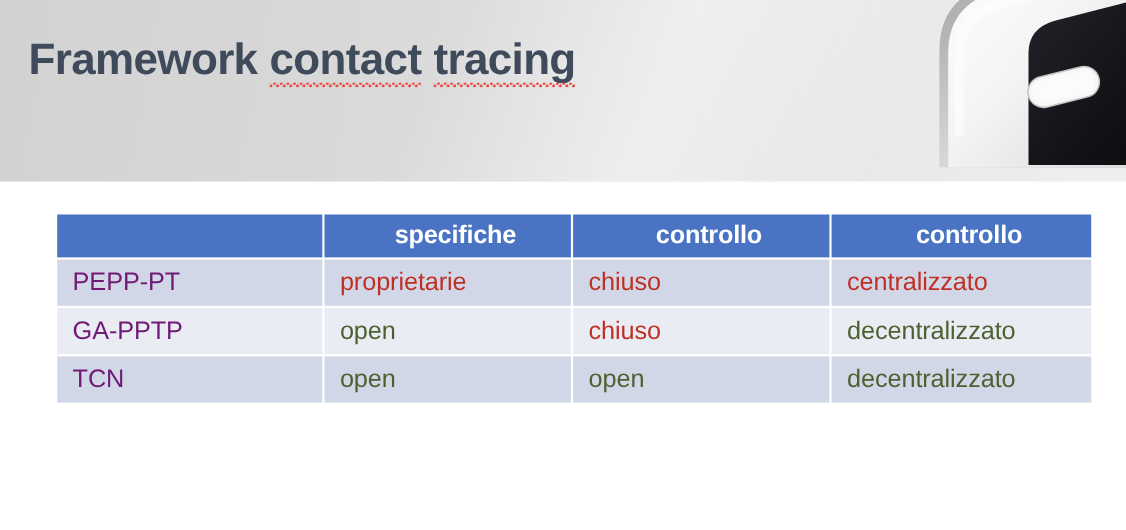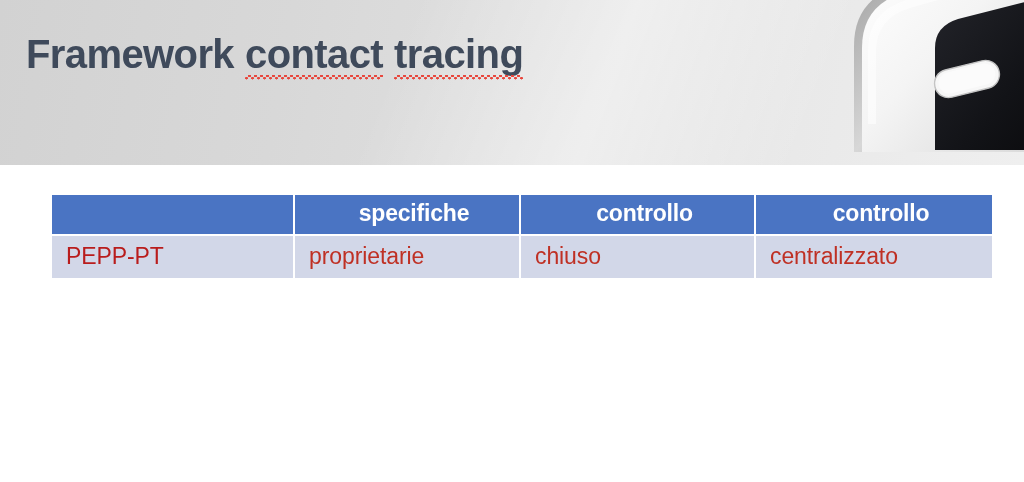--- a/index.html
+++ b/index.html
@@ -111,21 +111,21 @@
     height: 42px;
     font-size: 23px;
     padding: 0 0 2px 14px;
     vertical-align: middle;
     letter-spacing: -0.1px;
     white-space: nowrap;
   }
   tbody tr.odd td  { background: #d2d7e8; }
   tbody tr.even td { background: #eaecf4; }
 
-  td.name { color: #b91c1c; }
+  td.name { color: #701a75; }
   .val-red   { color: #bf3024; }
   .val-green { color: #4c6030; }
 </style>
 </head>
 <body>
 
 <div id="slide">
 
   <div id="banner">
     <div id="banner-sheen"></div>
@@ -193,21 +193,33 @@
       </thead>
       <tbody>
 
         <tr class="odd">
           <td class="name">PEPP-PT</td>
           <td class="val-red">proprietarie</td>
           <td class="val-red">chiuso</td>
           <td class="val-red">centralizzato</td>
         </tr>
 
-
-
-
+        <tr class="even">
+          <td class="name">GA-PPTP</td>
+          <td class="val-green">open</td>
+          <td class="val-red">chiuso</td>
+          <td class="val-green">decentralizzato</td>
+        </tr>
+
+
+
+        <tr class="odd">
+          <td class="name">TCN</td>
+          <td class="val-green">open</td>
+          <td class="val-green">open</td>
+          <td class="val-green">decentralizzato</td>
+        </tr>
 
       </tbody>
     </table>
   </div>
 
 </div>
 
 </body></html>

